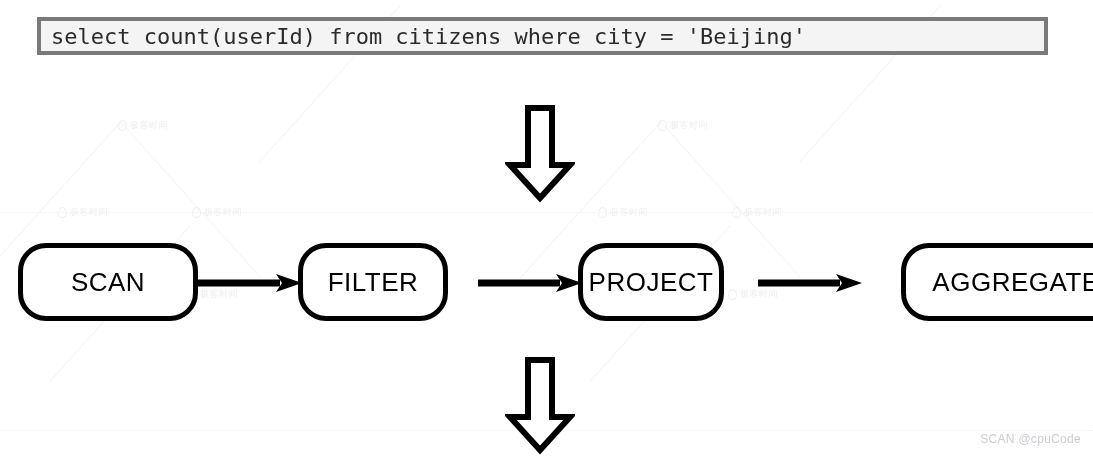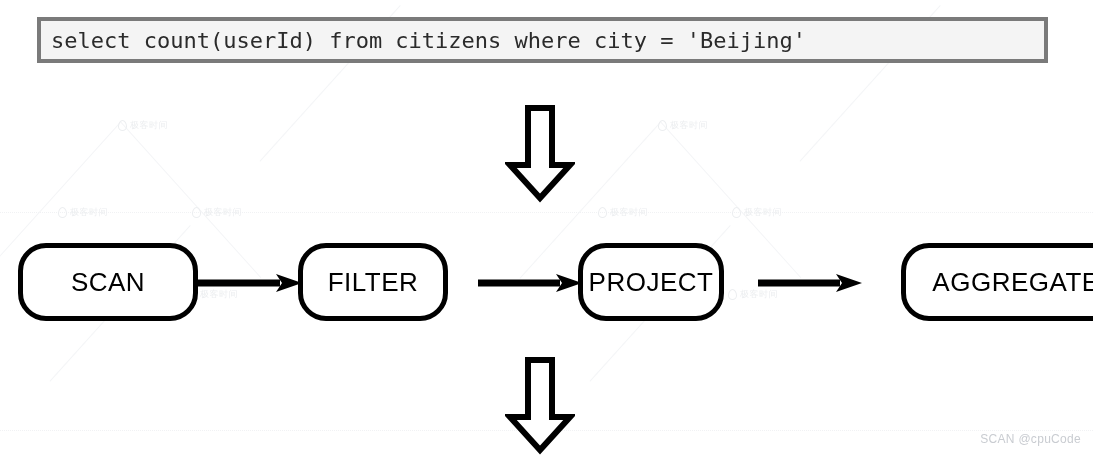--- a/index.html
+++ b/index.html
@@ -58,21 +58,21 @@
     border: 1.4px solid #eceef0;
     border-radius: 50% 50% 50% 50% / 60% 60% 40% 40%;
   }
 
   
   .sql-bar {
     position: absolute;
     left: 37px;
     top: 17px;
     width: 1011px;
-    height: 46px;
+    height: 38px;
     box-sizing: border-box;
     background: #f4f4f4;
     border: 4px solid #7a7a7a;
     display: flex;
     align-items: center;
     z-index: 3;
   }
   .sql-text {
     font-family: "DejaVu Sans Mono", "Liberation Mono", monospace;
     font-size: 22px;

